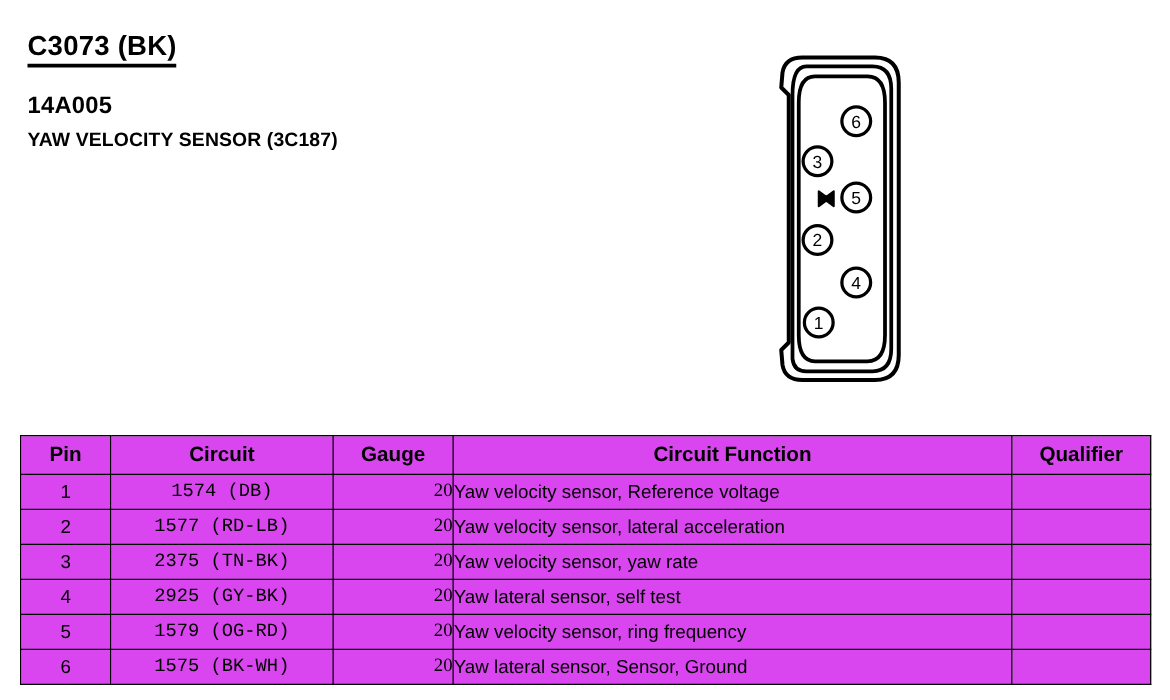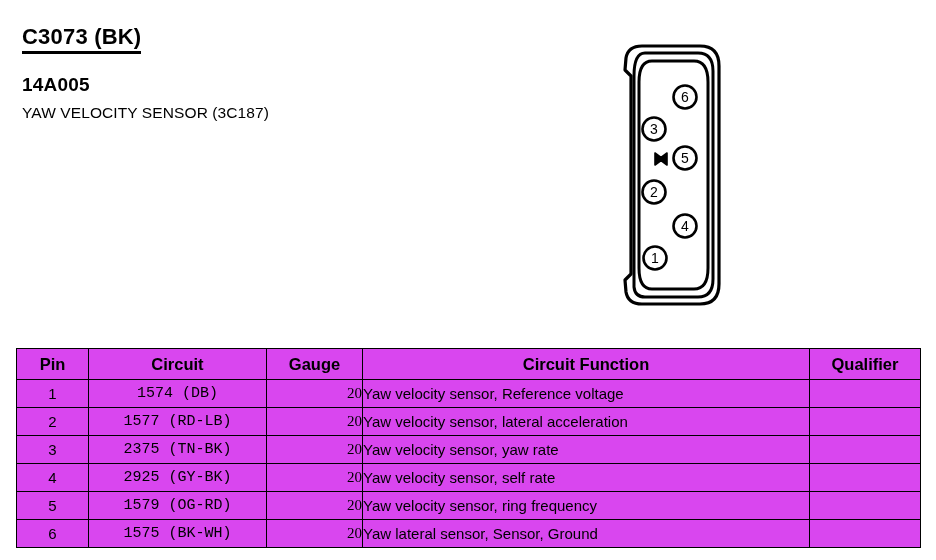--- a/index.html
+++ b/index.html
@@ -33,21 +33,21 @@
   }
   #part-number {
     font-size: 19px;
     font-weight: bold;
     letter-spacing: 0.2px;
     margin-top: 20px;
     line-height: 22px;
   }
   #component-name {
     font-size: 15.5px;
-    font-weight: normal;
+    font-weight: bold;
     letter-spacing: 0.1px;
     margin-top: 7px;
     line-height: 19px;
   }
 
   
   #connector-diagram {
     position: absolute;
     left: 612px;
     top: 30px;
@@ -218,21 +218,21 @@
         <td class="c-pin">3</td>
         <td class="c-circuit">2375 (TN-BK)</td>
         <td class="c-gauge">20</td>
         <td class="c-func">Yaw velocity sensor, yaw rate</td>
         <td class="c-qual"></td>
       </tr>
       <tr>
         <td class="c-pin">4</td>
         <td class="c-circuit">2925 (GY-BK)</td>
         <td class="c-gauge">20</td>
-        <td class="c-func">Yaw velocity sensor, self rate</td>
+        <td class="c-func">Yaw lateral sensor, self test</td>
         <td class="c-qual"></td>
       </tr>
       <tr>
         <td class="c-pin">5</td>
         <td class="c-circuit">1579 (OG-RD)</td>
         <td class="c-gauge">20</td>
         <td class="c-func">Yaw velocity sensor, ring frequency</td>
         <td class="c-qual"></td>
       </tr>
       <tr>

